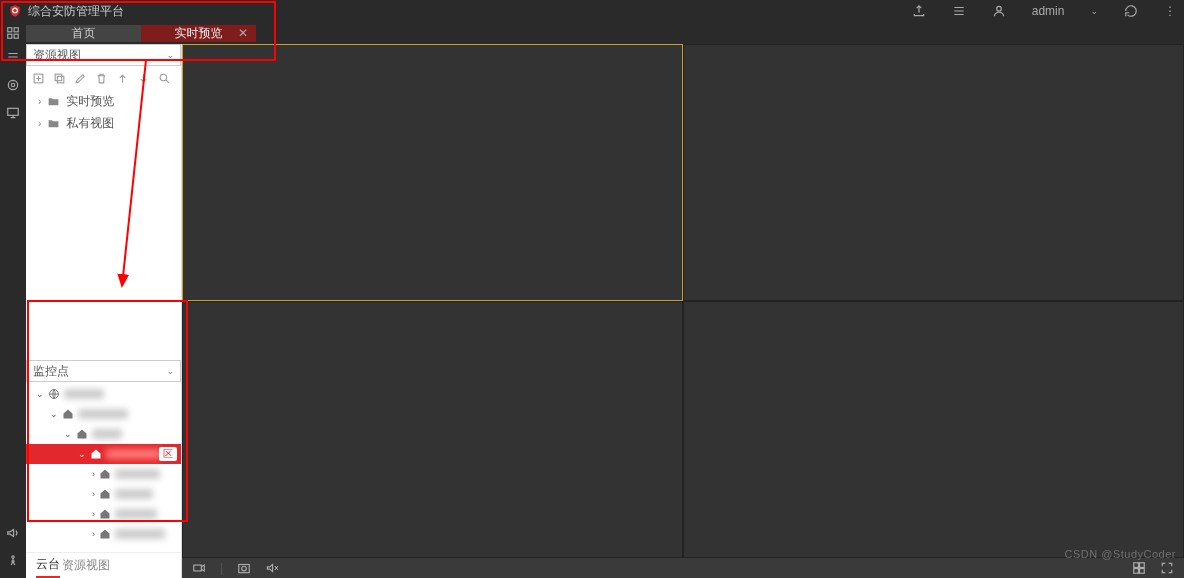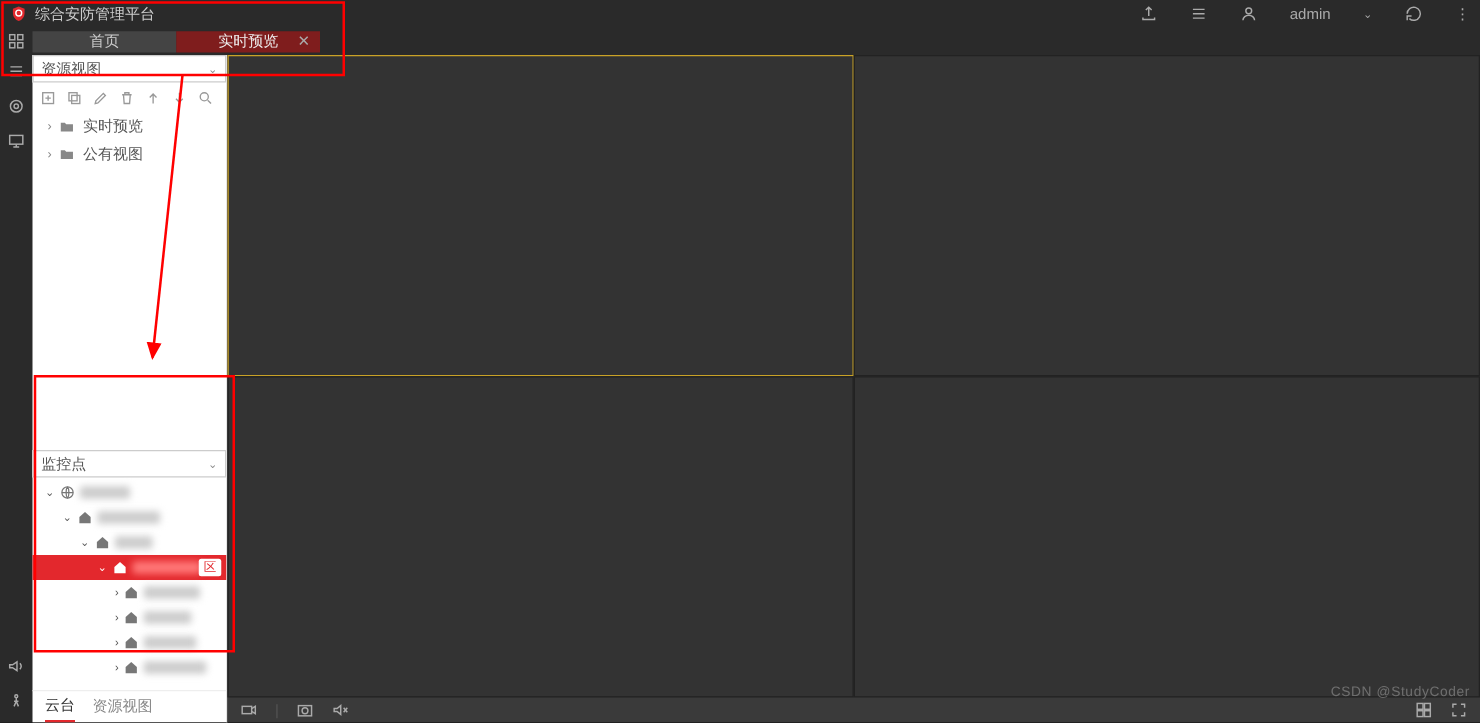--- a/index.html
+++ b/index.html
@@ -39,21 +39,21 @@
   .folder-ic { color:#888; }
   .searchbox { height: 24px; margin: 4px 6px; border: 1px solid #ccc; display: flex; align-items: center; padding: 0 6px; justify-content: space-between; color:#aaa; }
   .searchbox input { border:none; outline:none; width: 100px; font-size:12px; }
   
   .mtree { padding: 2px 0 8px 0; }
   .mrow { display:flex; align-items:center; height:20px; gap:4px; font-size:12px; color:#555; cursor:pointer; position:relative; }
   .mrow.sel { background:#e3282d; color:#fff; }
   .mrow .blur { filter: blur(3px); background:#ccc; height:10px; border-radius:2px; }
   .mrow.sel .badge { background:#fff; color:#e3282d; padding:0 4px; position:absolute; right:4px; font-size:10px; border-radius:2px;}
   
-  .bottom-tabs { height: 26px; border-top:1px solid #eee; display:flex; align-items:center; gap:14px; padding:0 10px; font-size:12px; color:#888;}
+  .bottom-tabs { height: 26px; border-top:1px solid #eee; display:flex; align-items:center; gap:2px; padding:0 10px; font-size:12px; color:#888;}
   .bottom-tabs .bt.active { color:#333; border-bottom:2px solid #e3282d; height:100%; display:flex; align-items:center;}
   
   
   .grid { flex:1; display:grid; grid-template-columns: 1fr 1fr; grid-template-rows: 1fr 1fr 20px; background:#111; }
   .cell { background:#333; border:1px solid #222; }
   .cell.active { border:1px solid #c9a227; }
   .gridbar { grid-column: 1 / span 2; background:#3a3a3a; display:flex; align-items:center; gap:14px; padding:0 10px; color:#aaa; font-size:12px; justify-content:flex-start;}
   .gridbar .right { margin-left:auto; display:flex; gap:14px; align-items:center;}
   
   
@@ -213,21 +213,21 @@
         </span>
       <span>实时预览</span>
     </div>
     <div class="treerow">
       <span class="chev">›</span>
       <span class="folder-ic">
           <svg width="13" height="13" viewBox="0 0 24 24" fill="#888">
             <path d="M3 6h6l2 2h10v11H3z"></path>
           </svg>
         </span>
-      <span>公有视图</span>
+      <span>私有视图</span>
     </div>
 
     <div style="flex:1"></div>
 
     <div class="combo">
       <span>监控点</span>
       <span style="font-size:9px;color:#888;">⌄</span>
     </div>
     <div class="mtree">
       <div class="mrow" style="padding-left:10px;">

